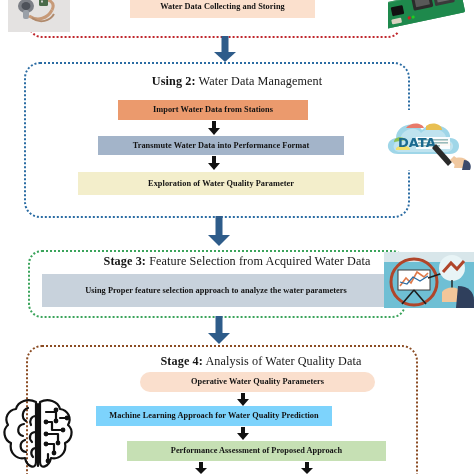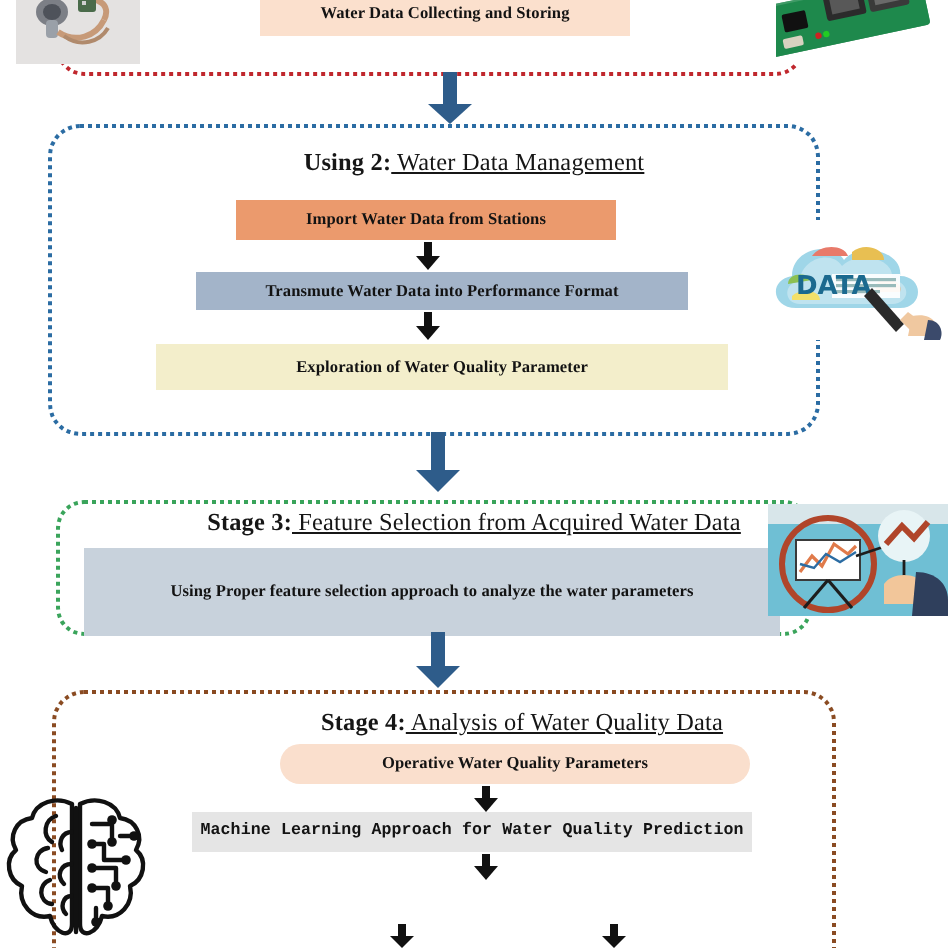--- a/index.html
+++ b/index.html
@@ -18,21 +18,21 @@
   .stage-2{left:24px;top:62px;width:386px;height:156px;border:2.5px dotted #2b6ca3;border-radius:16px;}
   .stage-3{left:28px;top:250px;width:378px;height:68px;border:2.5px dotted #3aa45b;border-radius:14px;}
   .stage-4{left:26px;top:345px;width:392px;height:150px;border:2.5px dotted #8a4b22;border-radius:16px;}
 
   .stage-title{
     position:absolute;left:0;right:0;text-align:center;
     font-size:12.2px;color:#161616;white-space:nowrap;
     letter-spacing:.1px;
   }
   .stage-title .lbl{font-weight:bold;}
-  .stage-title .txt{font-weight:normal;text-decoration:underline;}
+  .stage-title .txt{font-weight:normal;}
 
   
   .box{
     position:absolute;box-sizing:border-box;
     display:flex;align-items:center;justify-content:center;
     font-family:"Liberation Serif","DejaVu Serif",serif;
     font-weight:bold;font-size:8.3px;color:#131313;
     text-align:center;line-height:1.1;
     letter-spacing:.05px;
   }
@@ -152,21 +152,21 @@
     <div class="shaft" style="width:7px;height:20px;background:#2e5c8a;"></div>
     <div class="head" style="border-left:11px solid transparent;border-right:11px solid transparent;border-top:11px solid #2e5c8a;"></div>
   </div>
 
   <div class="stage stage-3"></div>
 
   <div class="stage-title" style="top:254px;">
     <span class="lbl">Stage 3:</span><span class="txt"> Feature Selection from Acquired Water Data</span>
   </div>
 
-  <div class="box" style="left:42px;top:274px;width:348px;height:44px;background:#c8d2dc;">Using Proper feature selection approach to analyze the water parameters</div>
+  <div class="box" style="left:42px;top:274px;width:348px;height:33px;background:#c8d2dc;">Using Proper feature selection approach to analyze the water parameters</div>
 
   <div class="pic pic-analysis" style="left:384px;top:252px;width:90px;height:56px;">
     <svg width="90" height="56" viewBox="0 0 90 56">
       <rect x="0" y="0" width="90" height="56" fill="#6fbfd4"></rect>
       <rect x="0" y="0" width="90" height="10" fill="#d8e6ea"></rect>
       <circle cx="30" cy="30" r="23" fill="none" stroke="#b0452a" stroke-width="3"></circle>
       <rect x="14" y="18" width="32" height="20" fill="#ffffff" stroke="#3a3a3a" stroke-width="1"></rect>
       <polyline points="16,34 22,26 27,31 33,20 40,25 44,21" fill="none" stroke="#e07a4a" stroke-width="1.6"></polyline>
       <polyline points="16,30 23,32 29,25 36,29 44,24" fill="none" stroke="#2b6ca3" stroke-width="1.2"></polyline>
       <line x1="30" y1="38" x2="18" y2="52" stroke="#1d1d1d" stroke-width="1.6"></line>
@@ -191,27 +191,28 @@
     <span class="lbl">Stage 4:</span><span class="txt"> Analysis of Water Quality Data</span>
   </div>
 
   <div class="box" style="left:140px;top:372px;width:235px;height:20px;background:#fadfcd;border-radius:10px;">Operative Water Quality Parameters</div>
 
   <div class="arrow-v" style="left:236px;top:393px;width:14px;height:13px;">
     <div class="shaft" style="width:4px;height:7px;background:#111;"></div>
     <div class="head" style="border-left:6px solid transparent;border-right:6px solid transparent;border-top:7px solid #111;"></div>
   </div>
 
-  <div class="box" style="left:96px;top:406px;width:280px;height:20px;background:#e5e5e5;font-family:Liberation Mono, monospace;">Machine Learning Approach for Water Quality Prediction</div>
+  <div class="box" style="left:96px;top:406px;width:236px;height:20px;background:#7dd3fc;">Machine Learning Approach for Water Quality Prediction</div>
 
   <div class="arrow-v" style="left:236px;top:427px;width:14px;height:13px;">
     <div class="shaft" style="width:4px;height:7px;background:#111;"></div>
     <div class="head" style="border-left:6px solid transparent;border-right:6px solid transparent;border-top:7px solid #111;"></div>
   </div>
 
+  <div class="box" style="left:127px;top:441px;width:259px;height:20px;background:#c6e0b4;">Performance Assessment of Proposed Approach</div>
 
   <div class="arrow-v" style="left:194px;top:462px;width:14px;height:12px;">
     <div class="shaft" style="width:4px;height:6px;background:#111;"></div>
     <div class="head" style="border-left:6px solid transparent;border-right:6px solid transparent;border-top:6px solid #111;"></div>
   </div>
 
   <div class="arrow-v" style="left:300px;top:462px;width:14px;height:12px;">
     <div class="shaft" style="width:4px;height:6px;background:#111;"></div>
     <div class="head" style="border-left:6px solid transparent;border-right:6px solid transparent;border-top:6px solid #111;"></div>
   </div>

